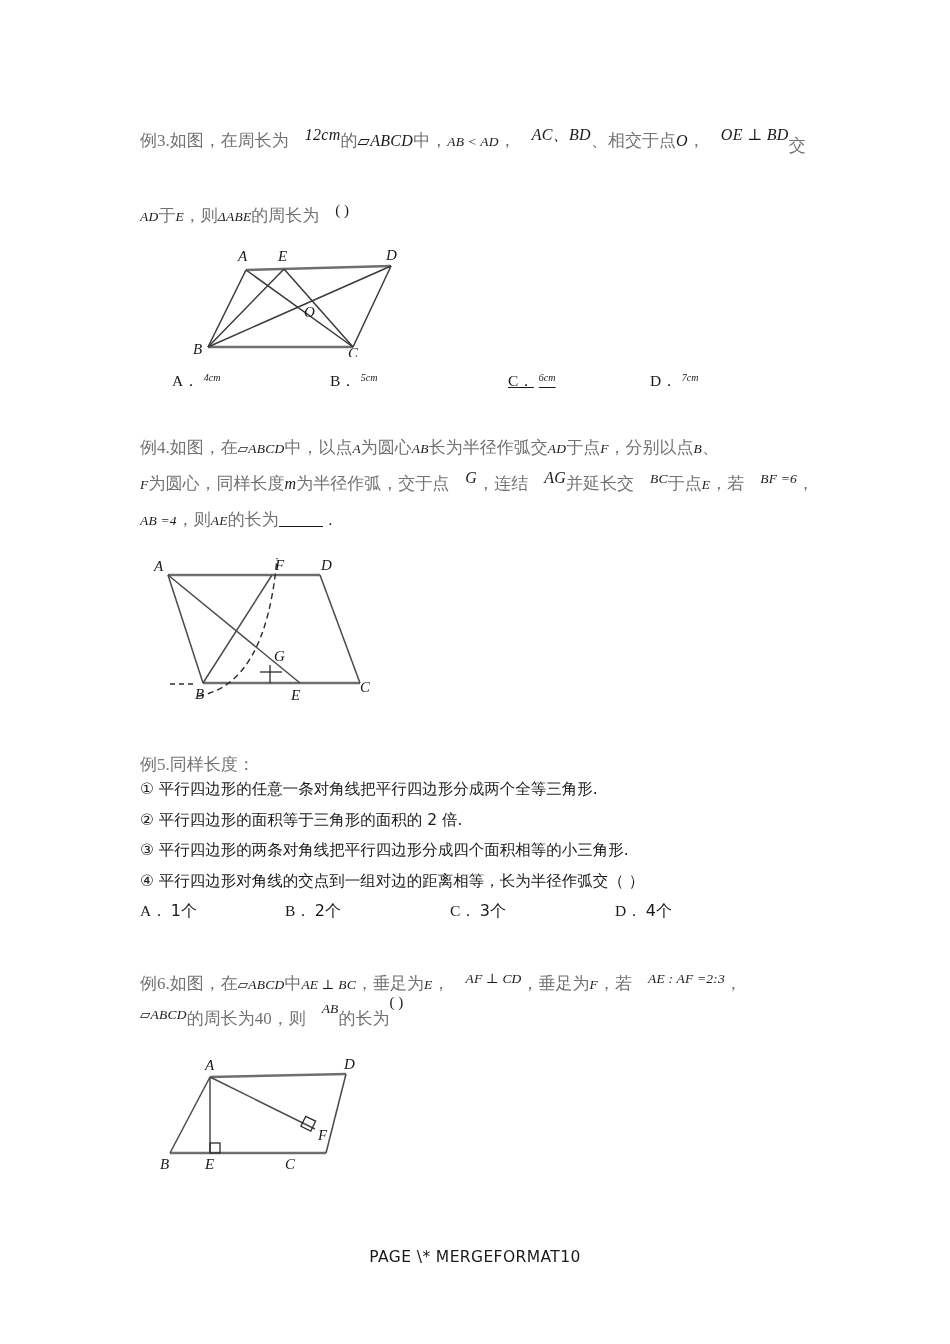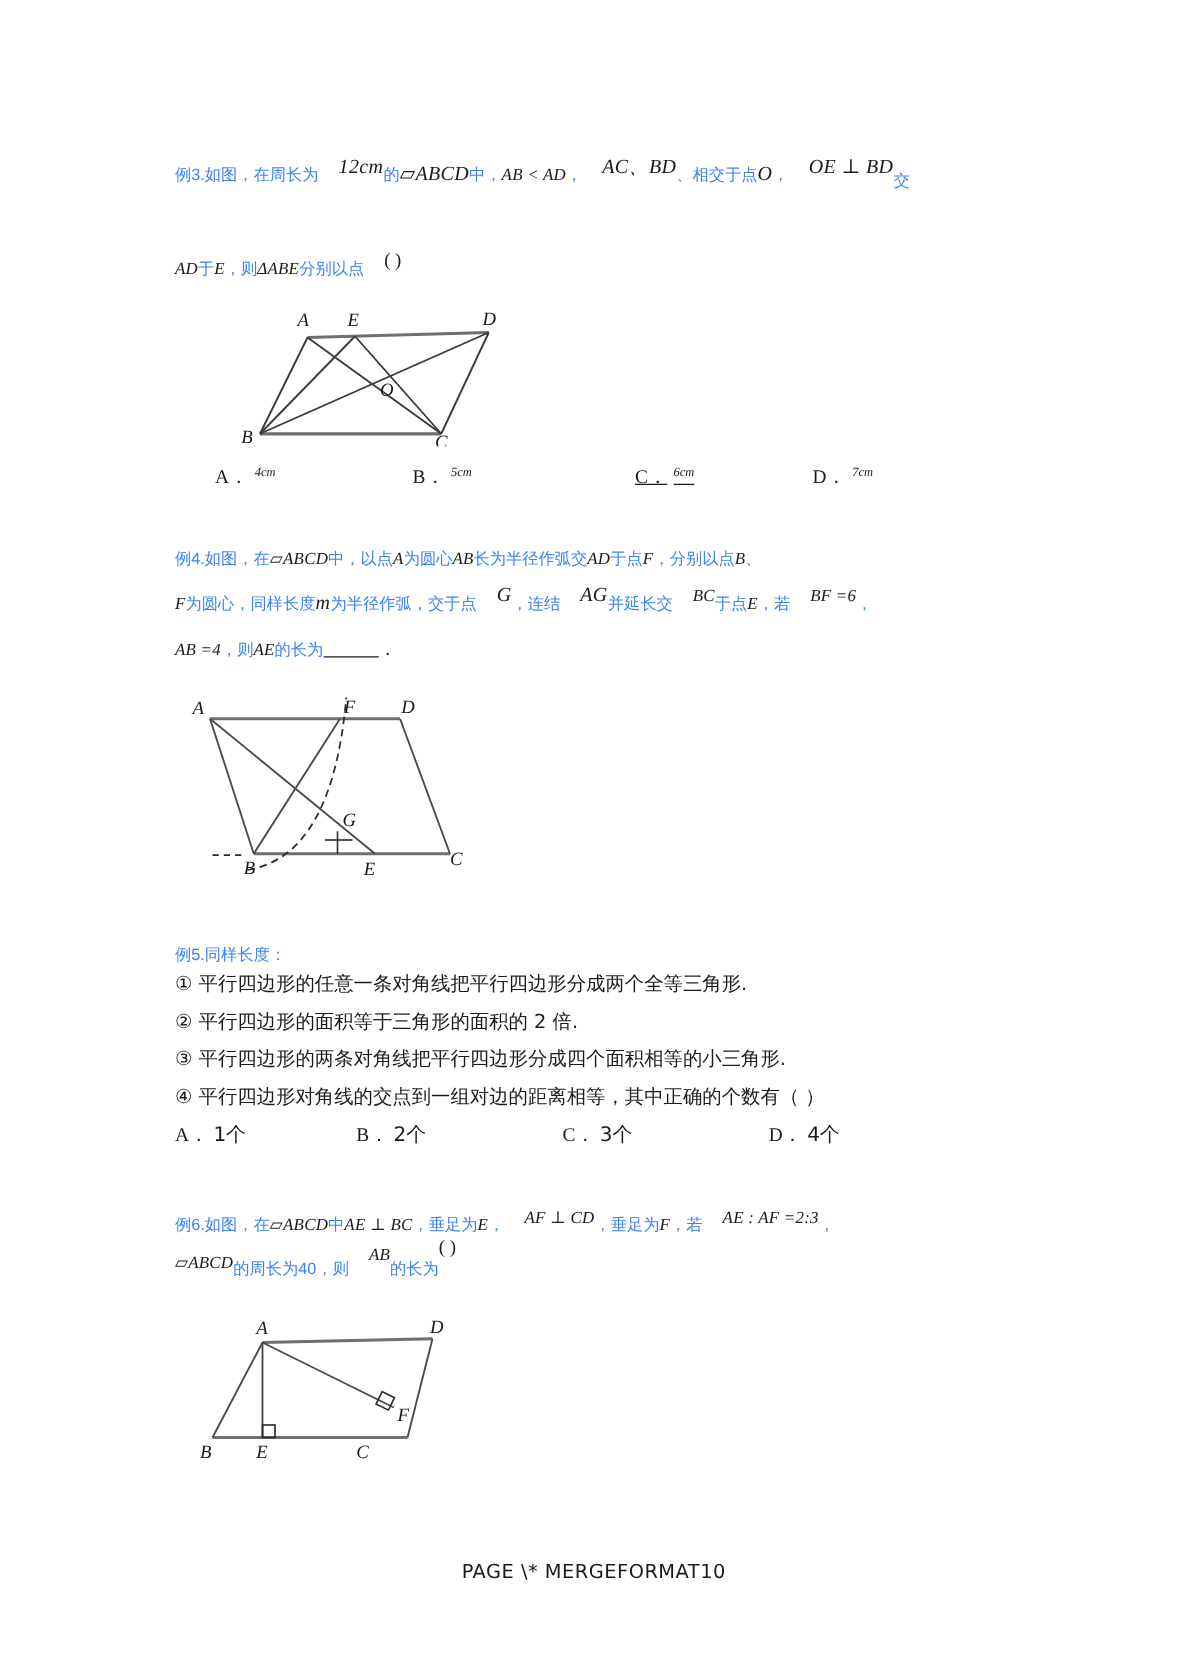--- a/index.html
+++ b/index.html
@@ -30,23 +30,23 @@
   }
 
   
   .q-block { position: relative; }
   .line {
     display: block;
     line-height: 1.0;
     white-space: nowrap;
   }
   .cn {
-    font-family: Liberation Sans, sans-serif;
-    font-size: 13px;
-    color: #3b82f6;
+    font-family: Liberation Serif, serif;
+    font-size: 17px;
+    color: #737373;
   }
   .mi {
     font-family: "Liberation Serif", "DejaVu Serif", serif;
     font-style: italic;
     font-size: 16px;
     letter-spacing: .3px;
   }
   .mi-sm {
     font-family: "Liberation Serif", "DejaVu Serif", serif;
     font-style: italic;
@@ -131,21 +131,21 @@
 <body>
 
 <div class="page">
   <div class="content">
 
     <div class="q-block" style="height:100px;">
       <div class="line" style="position:absolute;left:0;top:0;">
         <span class="cn">例3.如图，在周长为</span><span class="mi sup-up">12cm</span><span class="cn">的</span><span class="mi">▱ABCD</span><span class="cn">中，</span><span class="mi-sm">AB &lt; AD</span><span class="cn">，</span><span class="mi sup-up">AC、BD</span><span class="cn">、相交于点</span><span class="mi">O</span><span class="cn">，</span><span class="mi sup-up">OE ⊥ BD</span><span class="cn sub-dn">交</span>
       </div>
       <div class="line" style="position:absolute;left:0;top:75px;">
-        <span class="mi-sm">AD</span><span class="cn">于</span><span class="mi-sm">E</span><span class="cn">，则</span><span class="mi-sm">ΔABE</span><span class="cn">分别以点</span><span class="mr sup-up">(        )</span>
+        <span class="mi-sm">AD</span><span class="cn">于</span><span class="mi-sm">E</span><span class="cn">，则</span><span class="mi-sm">ΔABE</span><span class="cn">的周长为</span><span class="mr sup-up">(        )</span>
       </div>
     </div>
 
     <div class="fig" style="margin-left:38px;margin-top:10px;">
       <svg width="230" height="115" viewBox="0 0 230 115">
 
         <line x1="30" y1="105" x2="175" y2="105" stroke="#6f6f6f" stroke-width="2.6"></line>
         <line x1="68" y1="28" x2="213" y2="24" stroke="#6f6f6f" stroke-width="2.6"></line>
         <line x1="30" y1="105" x2="68" y2="28" stroke="#3a3a3a" stroke-width="1.5"></line>
         <line x1="175" y1="105" x2="213" y2="24" stroke="#3a3a3a" stroke-width="1.5"></line>
@@ -229,21 +229,21 @@
       <div class="line" style="margin-bottom:14px;">
         <span class="para-item">① 平行四边形的任意一条对角线把平行四边形分成两个全等三角形.</span>
       </div>
       <div class="line" style="margin-bottom:14px;">
         <span class="para-item">② 平行四边形的面积等于三角形的面积的 2 倍.</span>
       </div>
       <div class="line" style="margin-bottom:14px;">
         <span class="para-item">③ 平行四边形的两条对角线把平行四边形分成四个面积相等的小三角形.</span>
       </div>
       <div class="line" style="margin-bottom:12px;">
-        <span class="para-item">④ 平行四边形对角线的交点到一组对边的距离相等，其中正确的个数有（      ）</span>
+        <span class="para-item">④ 平行四边形对角线的交点到一组对边的距离相等，长为半径作弧交（      ）</span>
       </div>
       <div class="opts" style="height:24px;">
         <div class="opt" style="left:0px;">
           <span class="opt-lab">A．</span><span class="opt-val-cn">1个</span>
         </div>
         <div class="opt" style="left:145px;">
           <span class="opt-lab">B．</span><span class="opt-val-cn">2个</span>
         </div>
         <div class="opt" style="left:310px;">
           <span class="opt-lab">C．</span><span class="opt-val-cn">3个</span>

